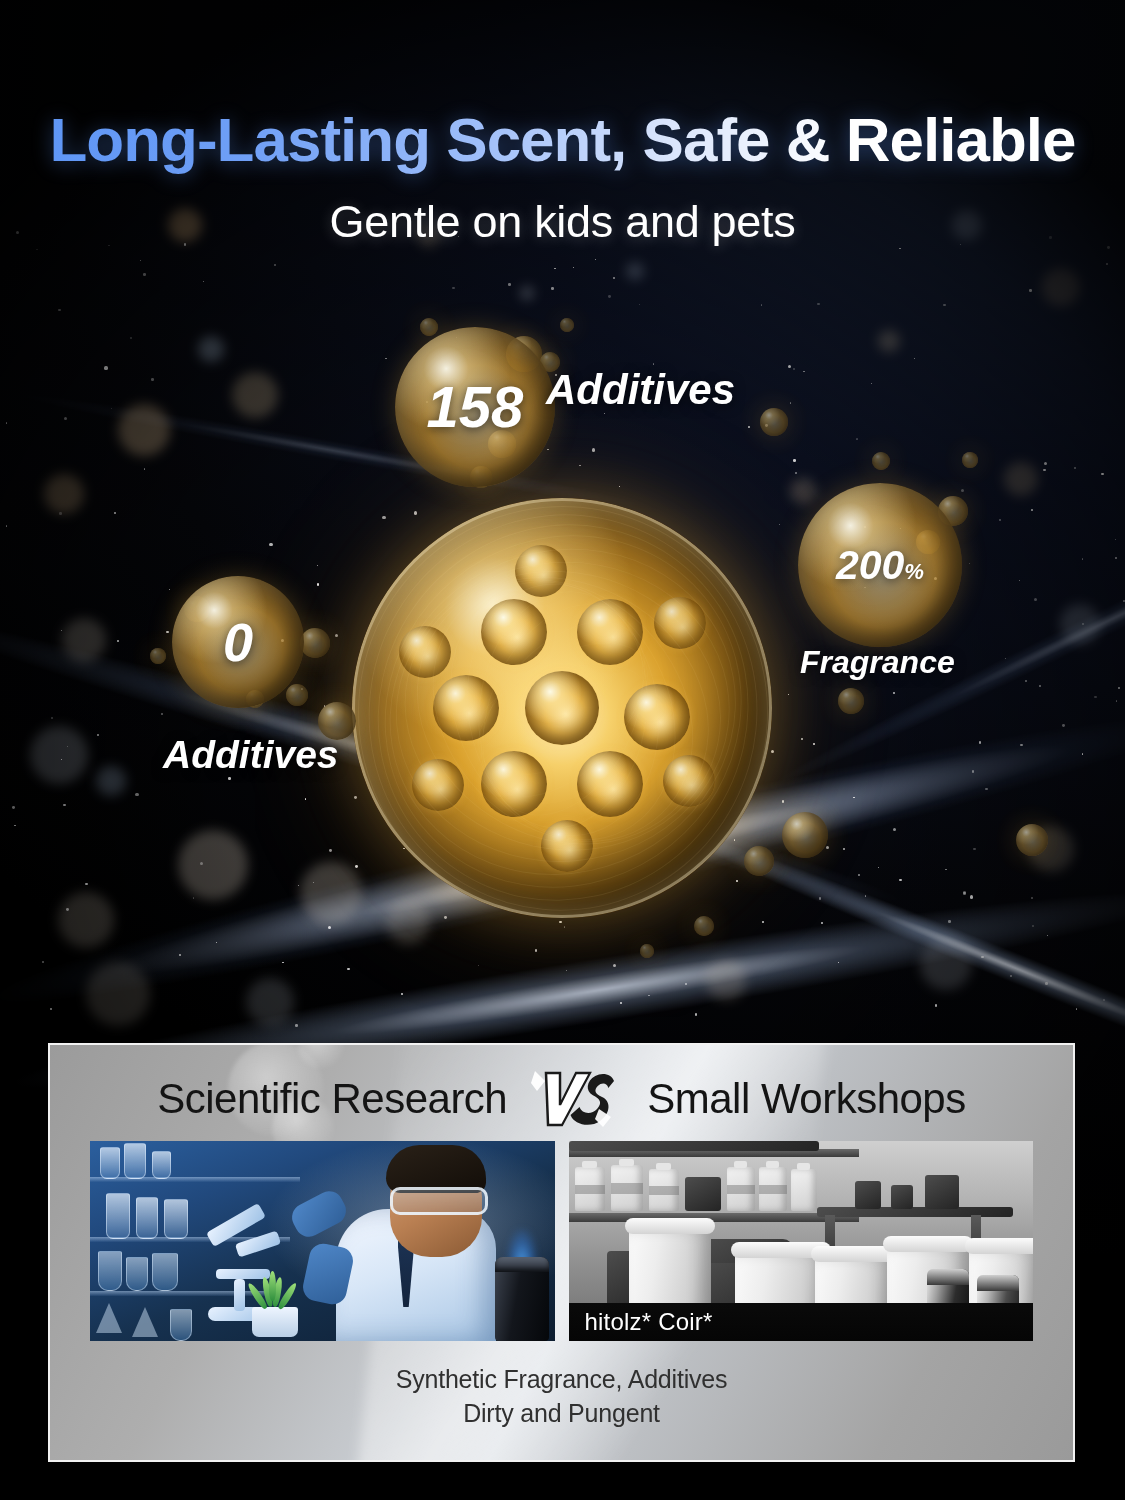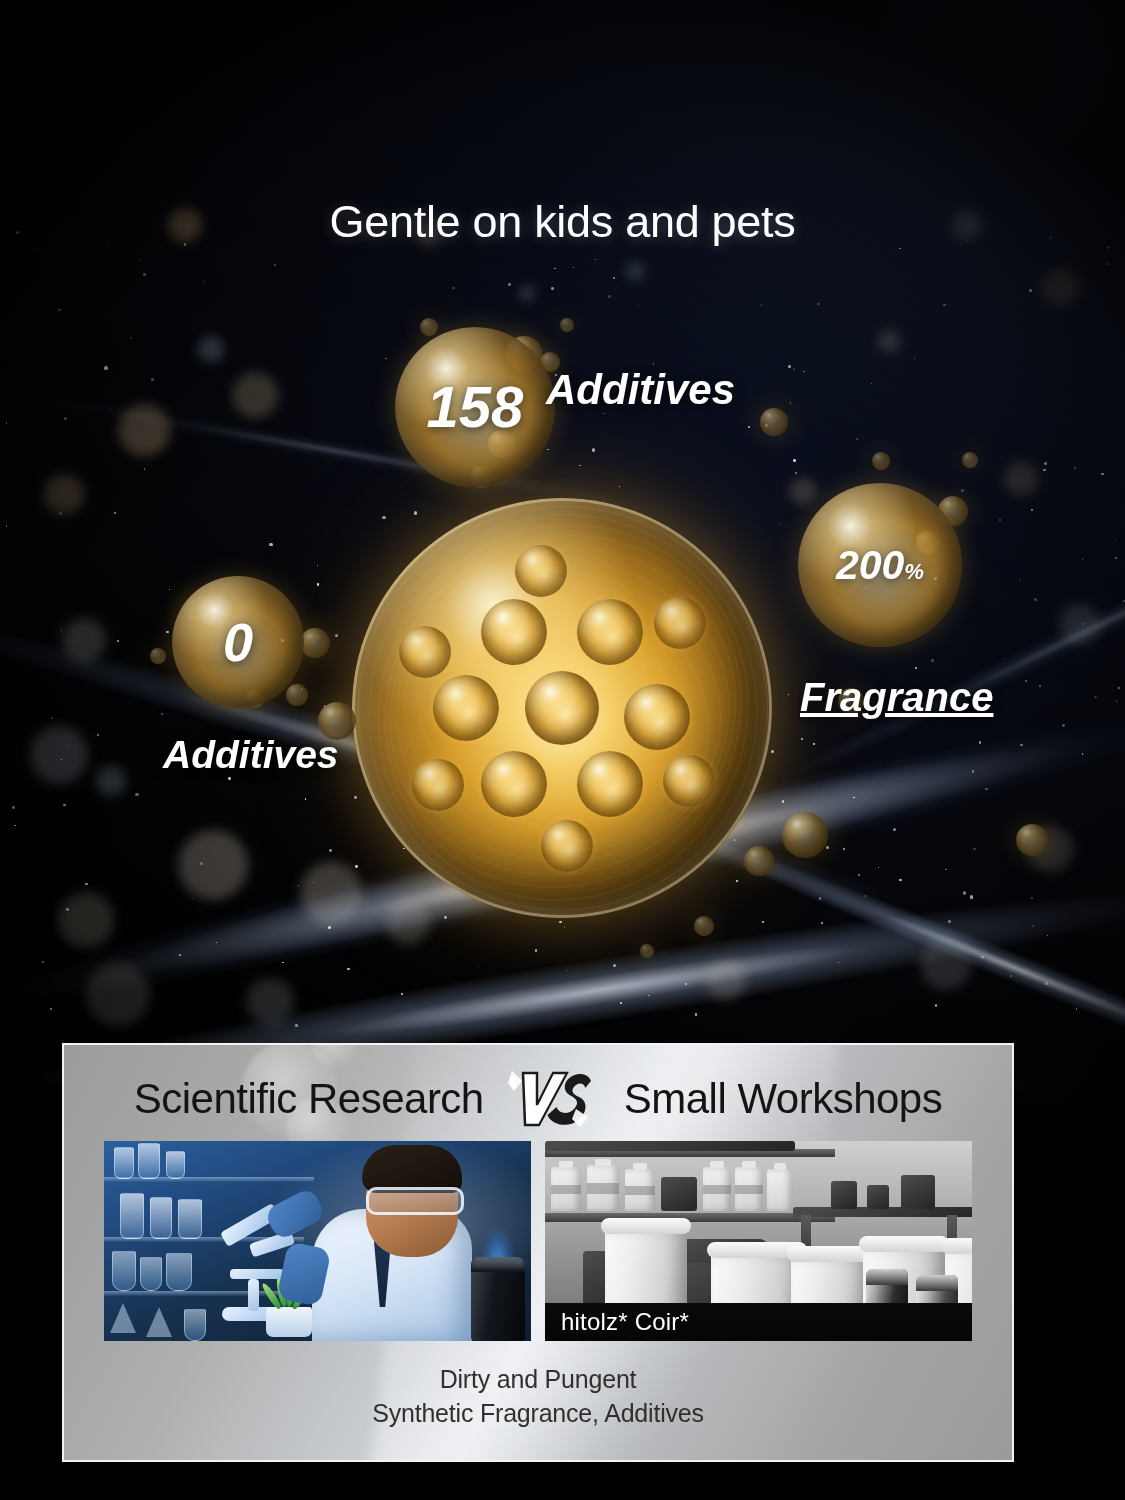--- a/index.html
+++ b/index.html
@@ -152,21 +152,21 @@
   .bub-num .pct{font-size:.54em;font-weight:700;}
 
   .bub-side-label{
     position:absolute;color:#fff;font-style:italic;font-weight:700;
     text-shadow:0 2px 12px rgba(0,0,0,.6);
     white-space:nowrap;
   }
 
   
   .compare{
-    position:absolute;left:62px;top:1043px;width:952px;height:419px;
+    position:absolute;left:48px;top:1043px;width:1027px;height:419px;
     background:linear-gradient(118deg,#9b9b9b 0%,#aeaeae 24%,#c9cdd2 44%,#dfe3e8 53%,#bcbfc3 64%,#a4a4a4 84%,#9a9a9a 100%);
     border:2px solid #f2f2f2;
     box-sizing:border-box;
     overflow:hidden;
   }
   .cmp-title{
     position:absolute;left:0;right:0;top:24px;
     display:flex;align-items:center;justify-content:center;gap:22px;
     color:#141414;font-size:42px;font-weight:400;letter-spacing:-.5px;
   }
@@ -567,20 +567,21 @@
       <div class="spark" style="left: 178.744px; top: 953.647px; width: 2.28719px; height: 2.28719px; opacity: 0.835996;"></div>
       <div class="spark" style="left: 59.1237px; top: 512.257px; width: 2.39225px; height: 2.39225px; opacity: 0.257684;"></div>
       <div class="spark" style="left: 202.854px; top: 280.571px; width: 1.44081px; height: 1.44081px; opacity: 0.798093;"></div>
       <div class="spark" style="left: 58.437px; top: 309.035px; width: 2.08844px; height: 2.08844px; opacity: 0.460096;"></div>
       <div class="spark" style="left: 1081.53px; top: 622.592px; width: 2.27318px; height: 2.27318px; opacity: 0.355473;"></div>
       <div class="spark" style="left: 51.1192px; top: 716.809px; width: 2.32033px; height: 2.32033px; opacity: 0.30917;"></div>
       <div class="spark" style="left: 1031.16px; top: 509.184px; width: 1.77437px; height: 1.77437px; opacity: 0.867622;"></div>
     </div>
   <div class="bg-vign"></div>
 
+  <div class="headline">Long-Lasting Scent, Safe &amp; Reliable</div>
   <div class="subline">Gentle on kids and pets</div>
 
   <div class="sphere main-sphere">
     <div id="inner-bubbles">
         <div class="inner-bub" style="left: 173px; top: 173px; width: 74px; height: 74px; opacity: 0.92;"></div>
         <div class="inner-bub" style="left: 272.474px; top: 186.232px; width: 66px; height: 66px; opacity: 0.908;"></div>
         <div class="inner-bub" style="left: 225px; top: 253.487px; width: 66px; height: 66px; opacity: 0.896;"></div>
         <div class="inner-bub" style="left: 129px; top: 253.487px; width: 66px; height: 66px; opacity: 0.884;"></div>
         <div class="inner-bub" style="left: 81px; top: 177px; width: 66px; height: 66px; opacity: 0.872;"></div>
         <div class="inner-bub" style="left: 129px; top: 100.513px; width: 66px; height: 66px; opacity: 0.86;"></div>
@@ -642,21 +643,21 @@
   <div class="bub label-bub" style="left:395px;top:327px;width:160px;height:160px;">
     <span class="bub-num" style="font-size:58px;">158</span>
   </div>
   <div class="bub-side-label" style="left:546px;top:366px;font-size:42px;">Additives</div>
 
   <div class="bub label-bub" style="left:798px;top:483px;width:164px;height:164px;">
     <span class="bub-num" style="font-size:41px;">
       <span>200</span><span class="pct">%</span>
     </span>
   </div>
-  <div class="bub-side-label" style="left:800px;top:675px;font-size:40px;text-decoration:underline;">Fragrance</div>
+  <div class="bub-side-label" style="left:800px;top:644px;font-size:32px;">Fragrance</div>
 
   <div class="bub label-bub" style="left:172px;top:576px;width:132px;height:132px;">
     <span class="bub-num" style="font-size:54px;">0</span>
   </div>
   <div class="bub-side-label" style="left:163px;top:733px;font-size:39px;">Additives</div>
 
   <div class="compare">
     <div class="glare"></div>
     <div class="panel-bokeh" style="left:178px;top:-4px;width:96px;height:96px;"></div>
     <div class="panel-bokeh" style="left:222px;top:52px;width:62px;height:62px;"></div>
@@ -789,19 +790,19 @@
           </div>
         </div>
         <div class="brandbar">
           <span class="brand-hitolz">hitolz*  Coir*</span>
         </div>
       </div>
     </div>
 
     <div class="captions">
       <div class="cap-col">
+        <div>Synthetic Fragrance, Additives</div>
         <div>Dirty and Pungent</div>
-        <div>Synthetic Fragrance, Additives</div>
       </div>
     </div>
   </div>
 
 </div>
 
 </body></html>

